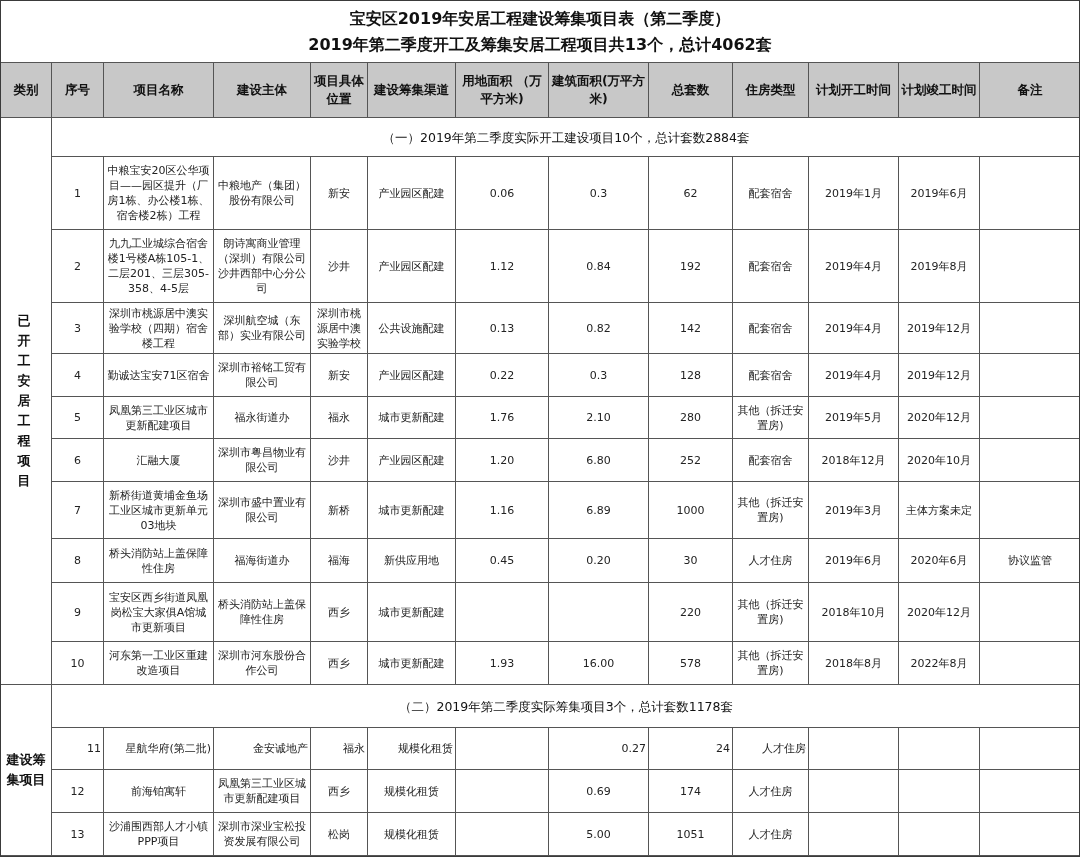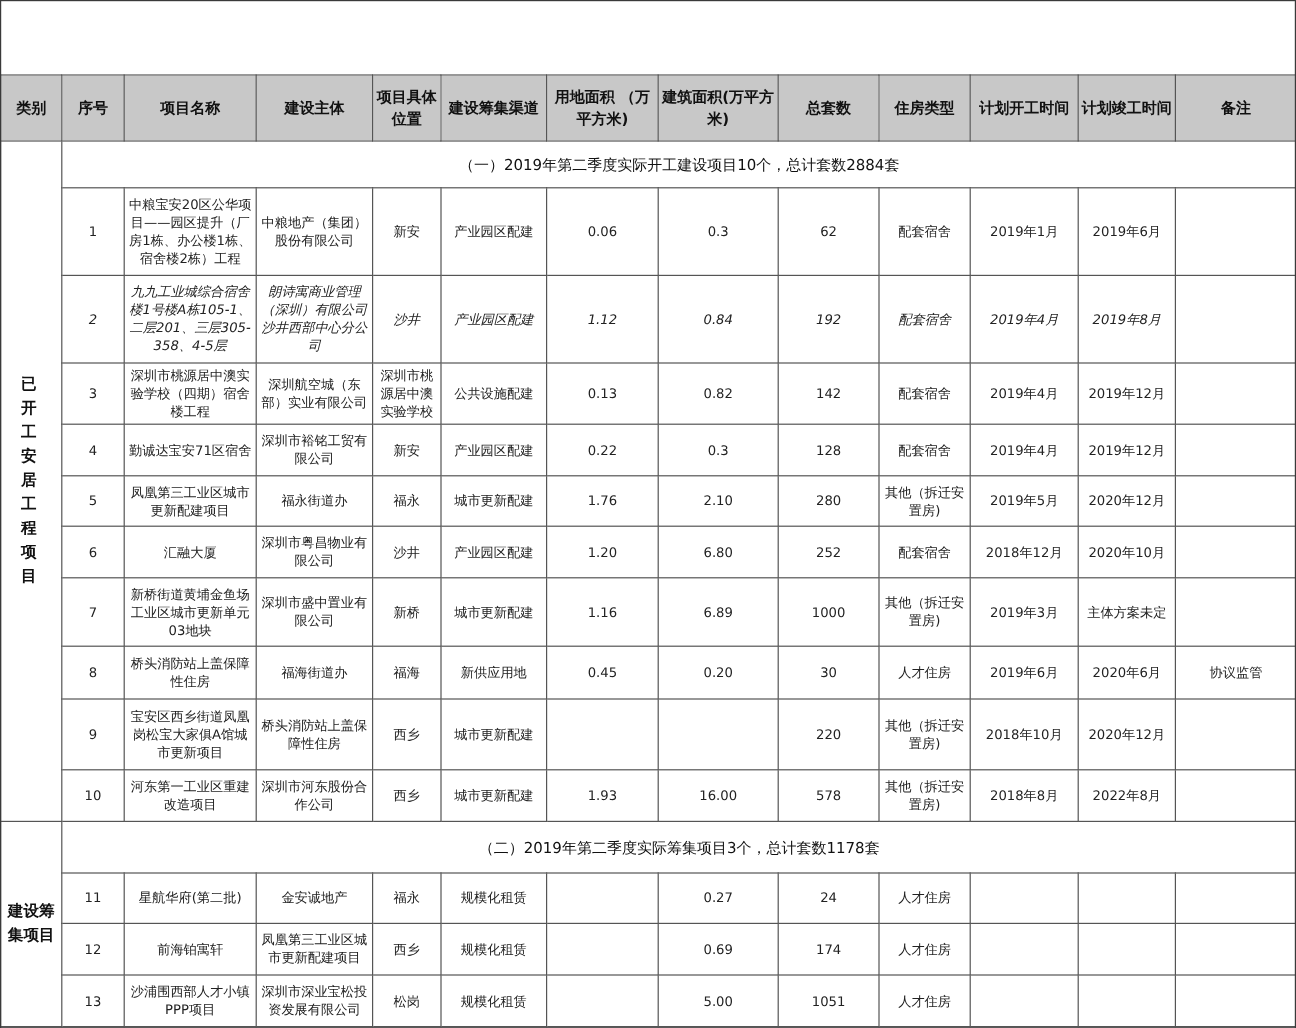--- a/index.html
+++ b/index.html
@@ -16,38 +16,42 @@
   table.grid td, table.grid th { border: 1px solid #555; padding: 0 2px; text-align: center;
                vertical-align: middle; font-size: 11px; line-height: 15px; overflow: hidden;
                word-break: break-all; }
   table.grid th { background: #c8c8c8; font-weight: bold; font-size: 12.5px; color: #111;
                   line-height: 18px; height: 54px; }
   .cat { font-weight: bold; font-size: 13px; color: #111; line-height: 20px; }
   .cat1 { width: 30px; margin: 0 auto; letter-spacing: 4px; }
   .cat2 { width: 44px; margin: 0 auto; letter-spacing: 0px; }
   .section td.sec { font-weight: normal; font-size: 12.5px; color: #111; height: 38px; }
   tr.r1 td { height: 72px; }
-  tr.r2 td { height: 72px; font-style: italic; }
+  tr.r2 td { height: 72px; }
   tr.r3 td { height: 50px; }
   tr.r4 td { height: 42px; }
   tr.r5 td { height: 41px; }
   tr.r6 td { height: 42px; }
   tr.r7 td { height: 56px; }
   tr.r8 td { height: 43px; }
   tr.r9 td { height: 58px; }
   tr.r10 td { height: 42px; }
   tr.sec2 td.sec { height: 42px; }
-  tr.r11 td { height: 41px; }
+  tr.r11 td { height: 41px; text-align: right; }
   tr.r12 td { height: 42px; }
   tr.r13 td { height: 42px; }
 </style>
 </head>
 <body>
 
 <div class="page">
+  <div class="title-block">
+    <div>宝安区2019年安居工程建设筹集项目表（第二季度）</div>
+    <div>2019年第二季度开工及筹集安居工程项目共13个，总计4062套</div>
+  </div>
 
   <table class="grid">
     <colgroup>
       <col style="width:51px">
         <col style="width:52px">
         <col style="width:110px">
         <col style="width:97px">
       <col style="width:57px">
         <col style="width:88px">
         <col style="width:93px">

